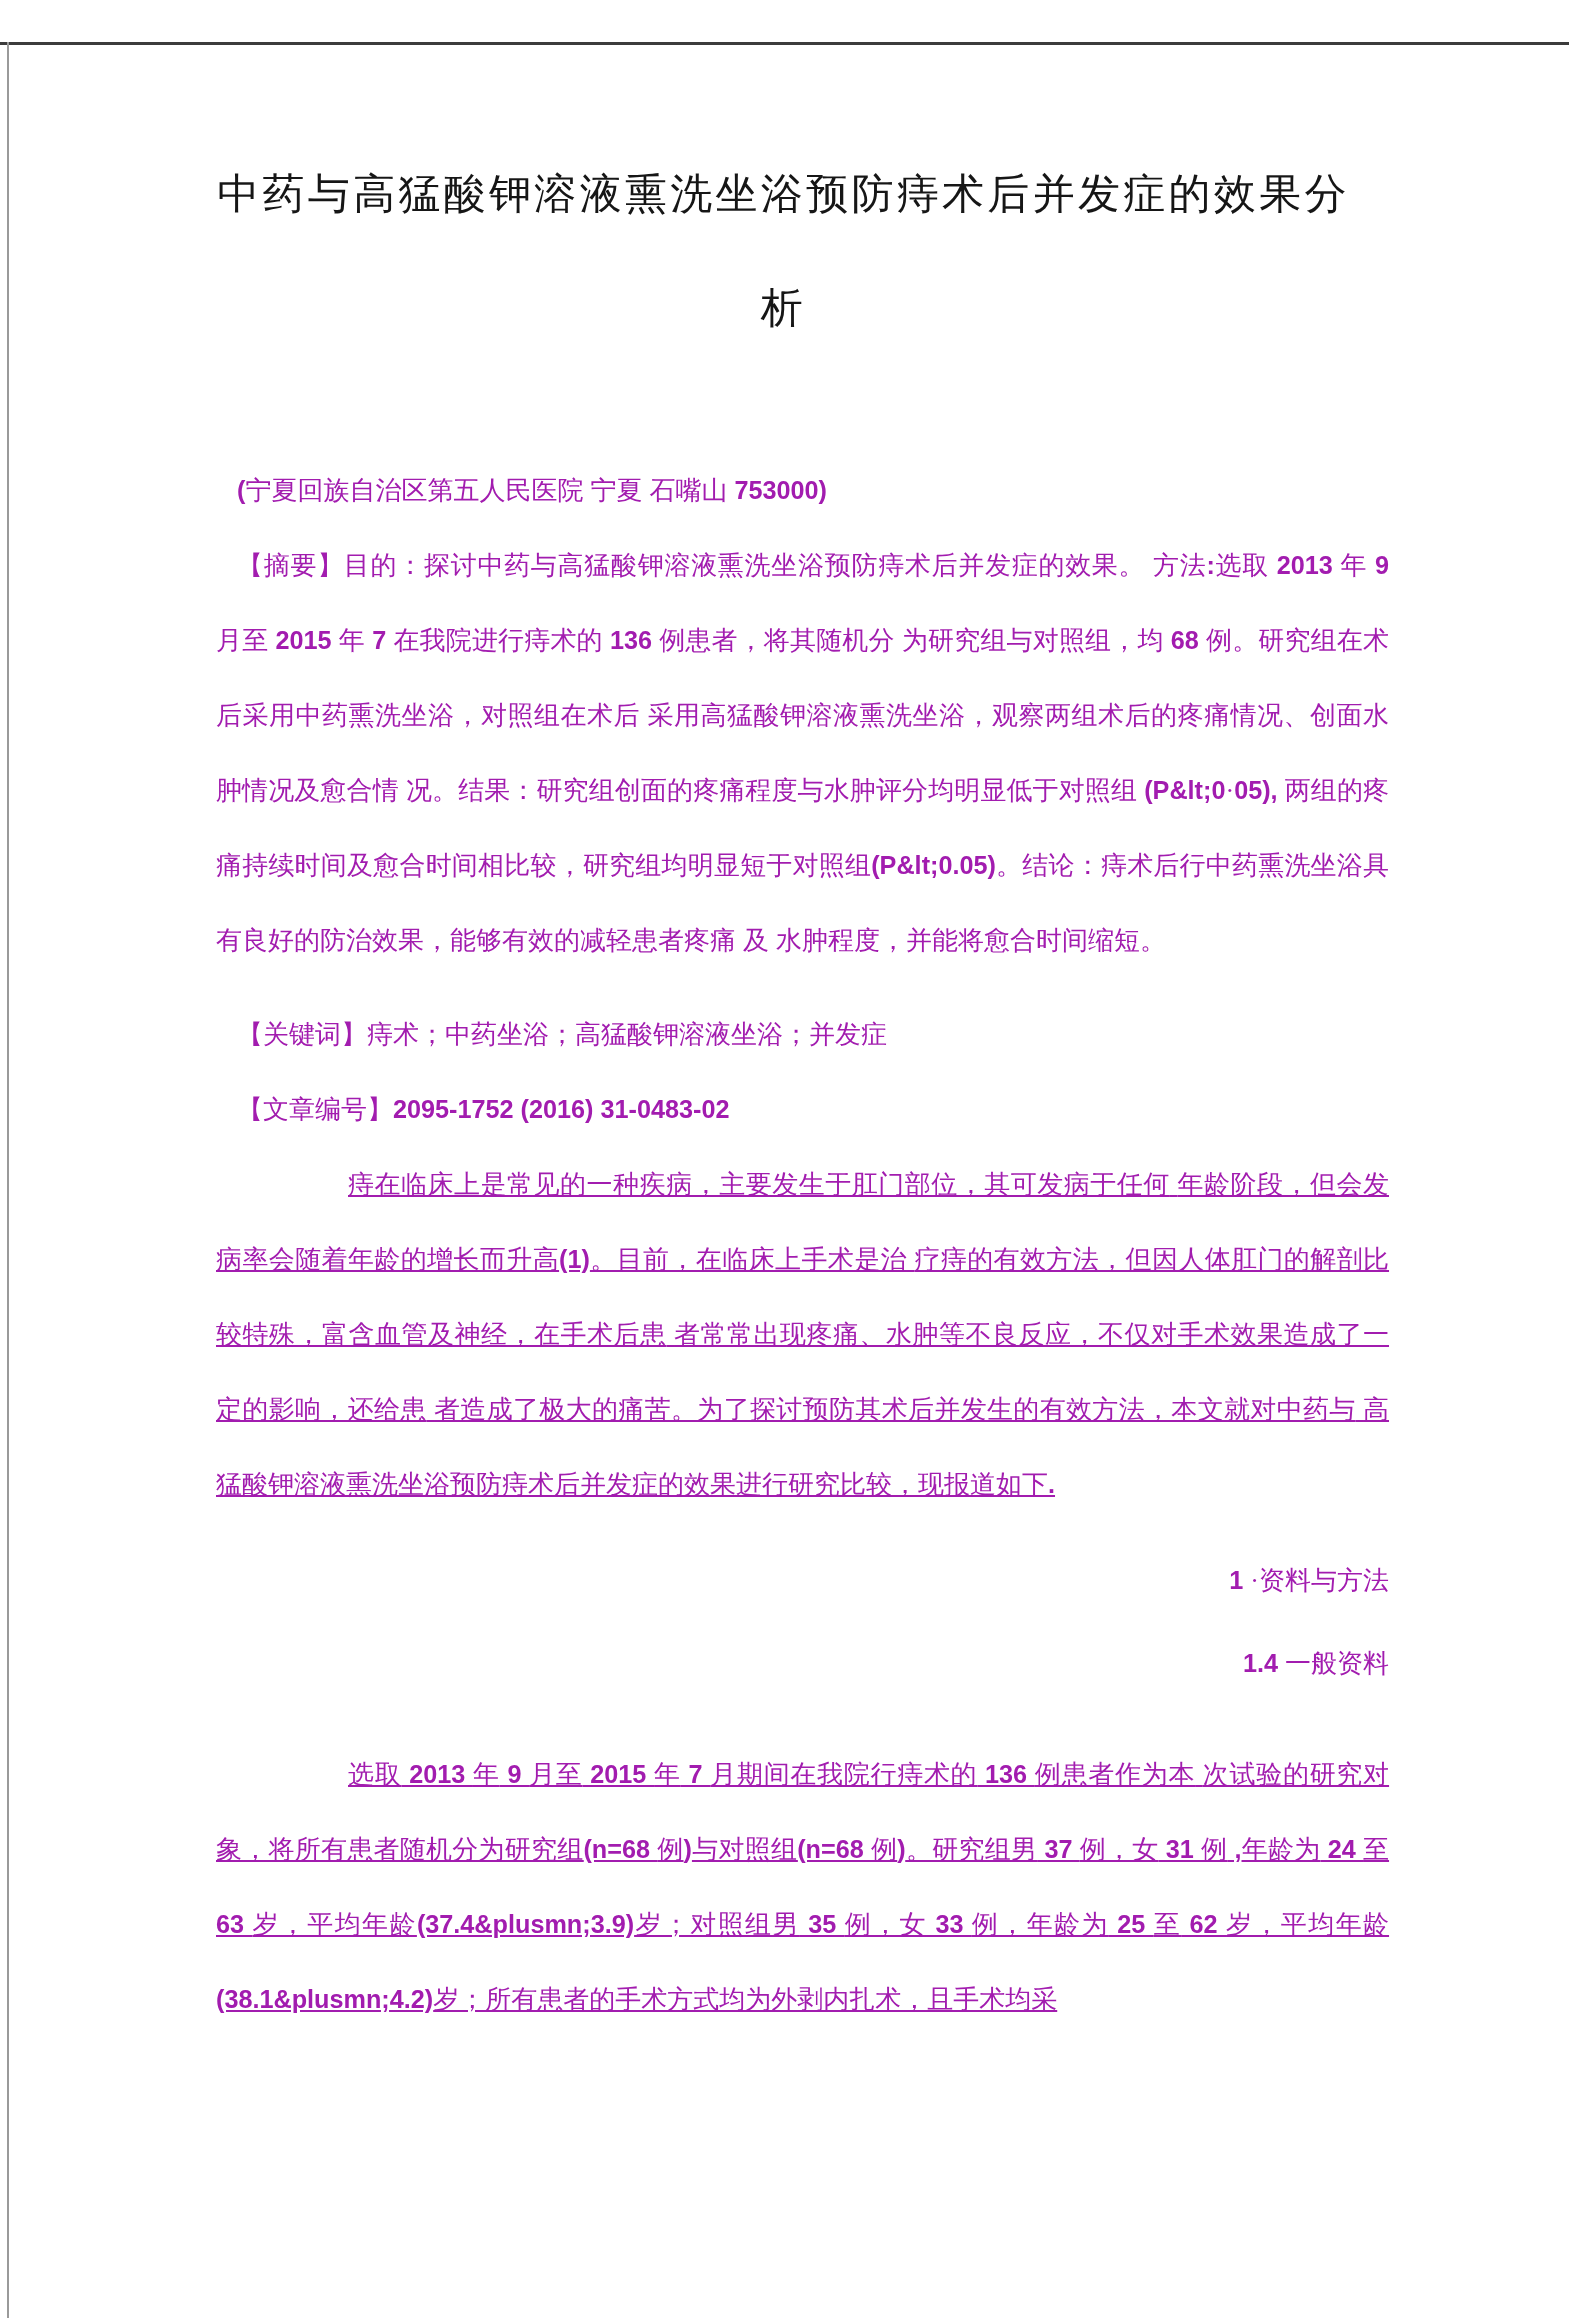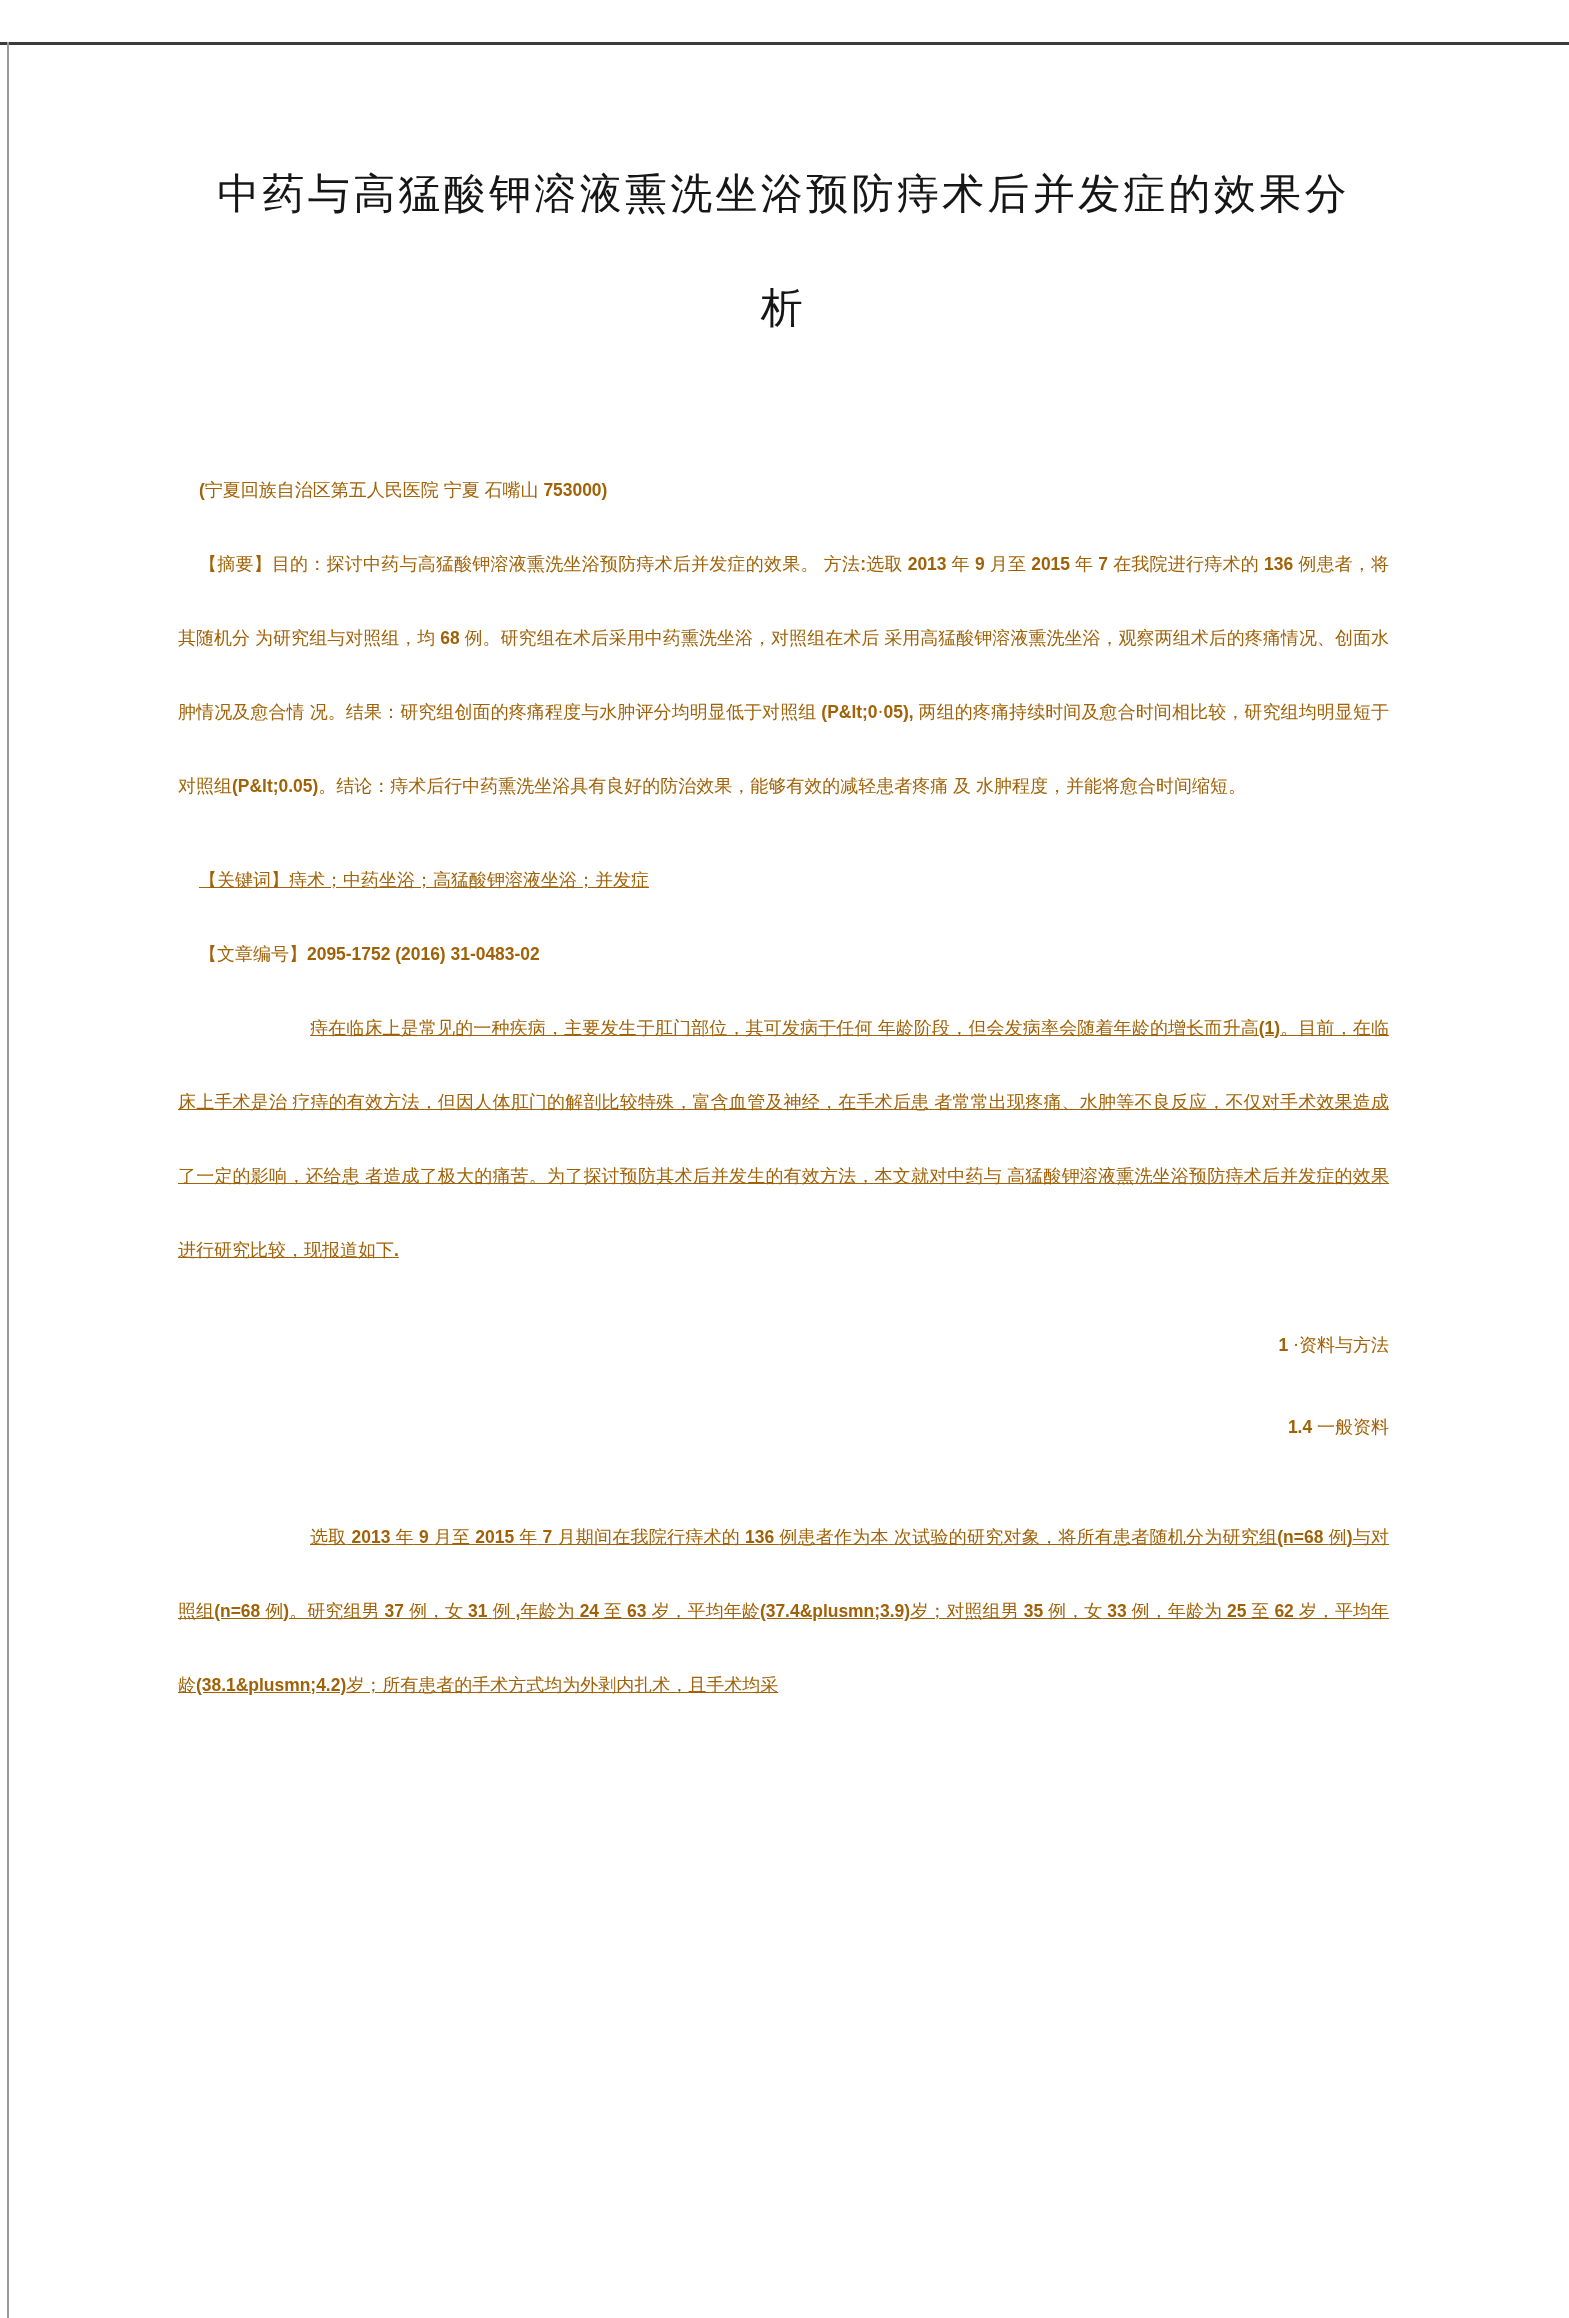--- a/index.html
+++ b/index.html
@@ -19,29 +19,30 @@
     margin-top: 137px;
     font-size: 42px; font-weight: 400;
     letter-spacing: 3.3px;
     line-height: 114px;
     text-align: center;
     color: #161616;
   }
   .t-line { display: block; }
 
   .para {
-    font-size: 18px;
+    font-size: 26px;
     line-height: 74px;
     text-align: justify;
-    color: #a16207;
+    color: #a21caf;
+    margin-left: 38px;
   }
   .small-indent { text-indent: 21px; }
   .body-indent { text-indent: 132px; text-decoration: underline; }
   .affiliation { margin-top: 88px; }
-  .keywords { margin-top: 19.6px; text-decoration: underline; }
+  .keywords { margin-top: 19.6px; }
   .clc-row .doc-code { margin-left: 396px; }
   .heading { text-align: right; padding-left: 150px; text-indent: 0; }
   .h1gap { margin-top: 21px; }
   .h2gap { margin-top: 8.2px; }
   .pgap { margin-top: 36px; }
 
   .latin {
     font-family: "Liberation Sans", "DejaVu Sans", sans-serif;
     font-weight: 700;
     font-size: 0.97em;

